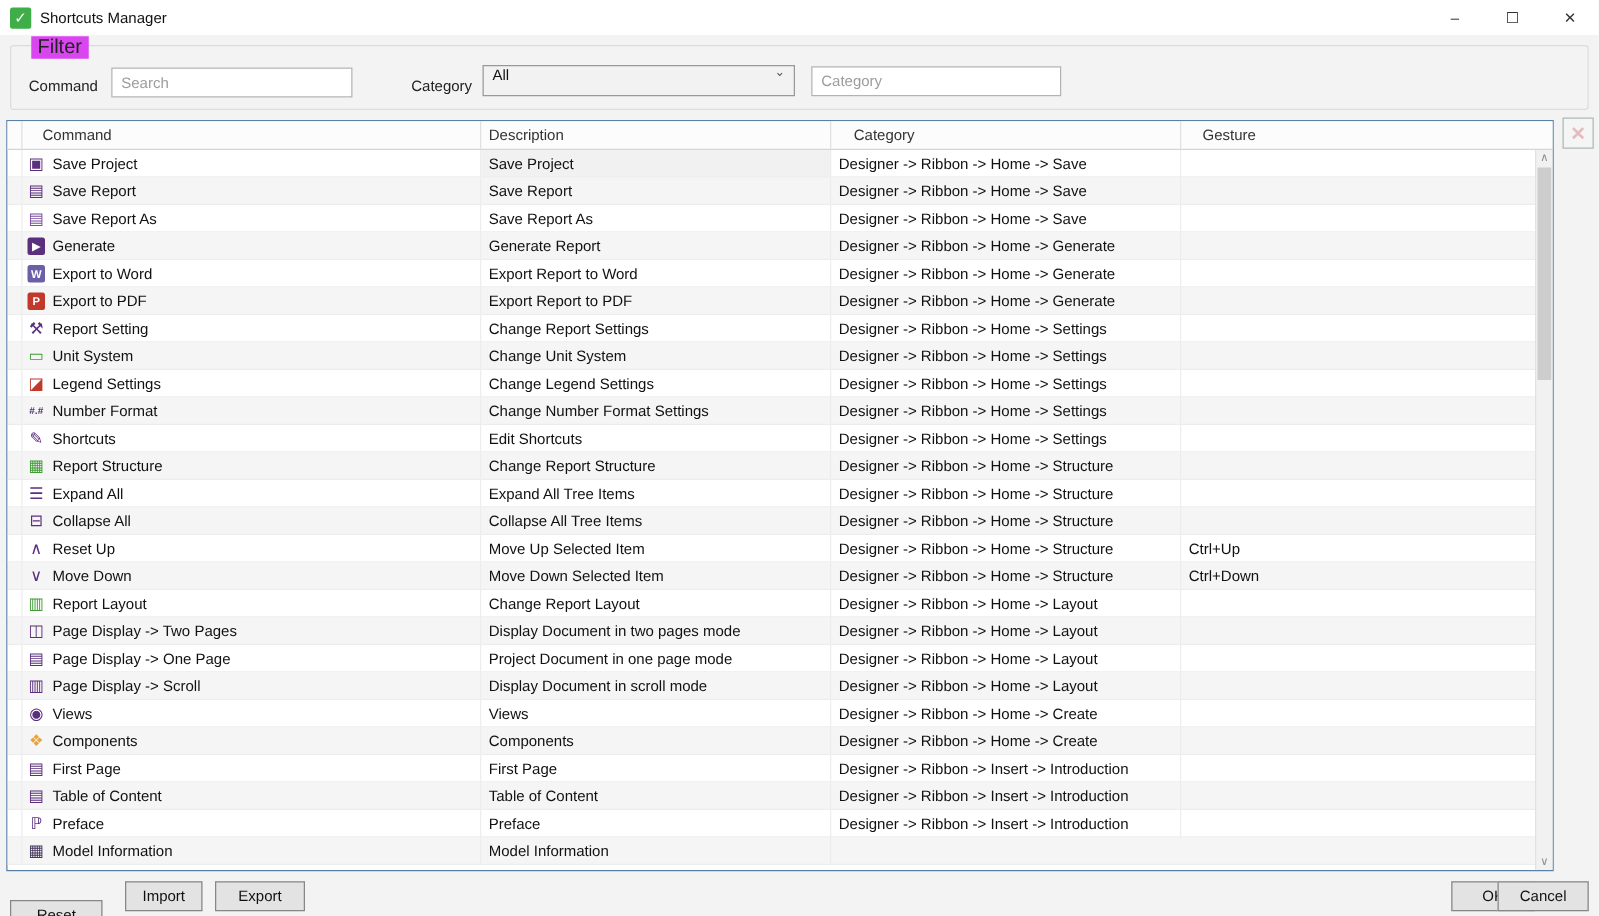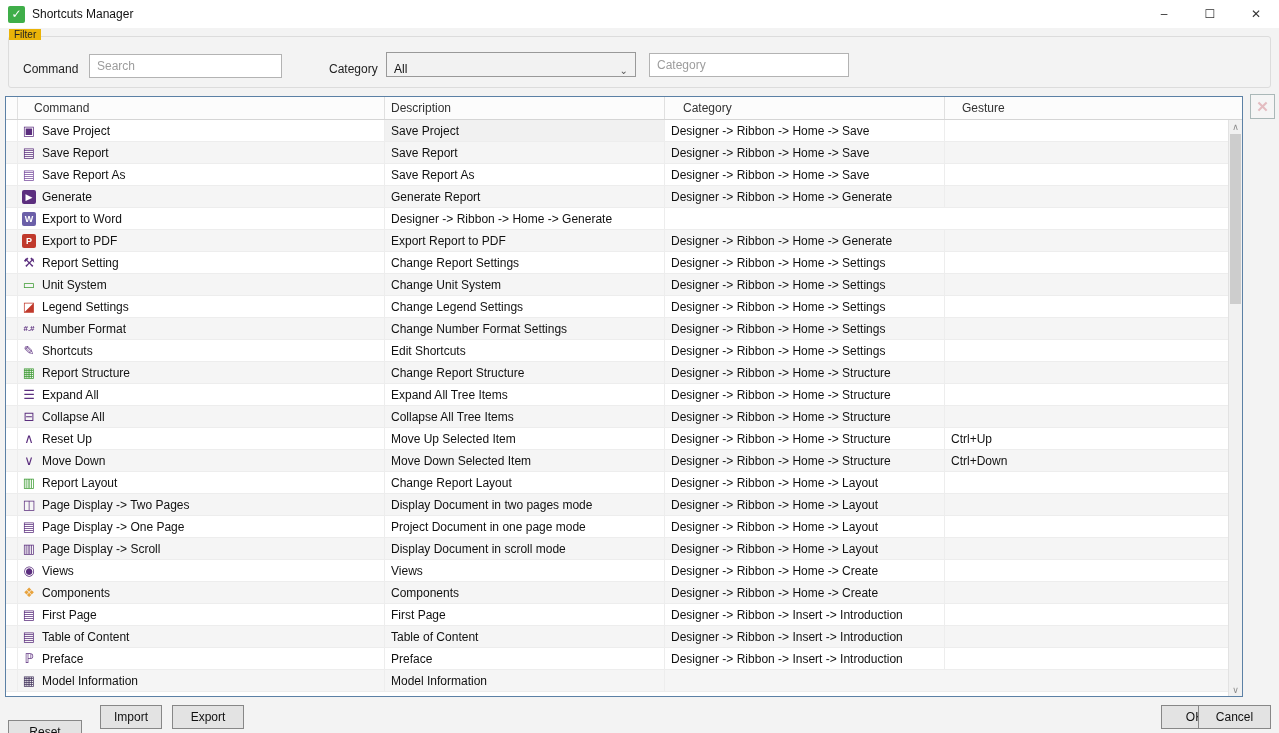--- a/index.html
+++ b/index.html
@@ -15,32 +15,32 @@
   .app-icon { width:17px; height:17px; margin-left:8px; background:#3fae49;
     border-radius:2px; color:#fff; font-size:12px; font-weight:bold;
     display:flex; align-items:center; justify-content:center; }
   .app-title { margin-left:7px; font-size:12px; color:#111; }
   .caption-btns { margin-left:auto; display:flex; height:28px; }
   .cap-btn { width:46px; height:28px; display:flex; align-items:center;
     justify-content:center; color:#333; font-size:12px; background:transparent; border:0; }
   
   .groupbox { position:absolute; left:8px; top:36px; width:1263px; height:52px;
     border:1px solid #dcdcdc; border-radius:3px; }
-  .groupbox-legend { position:absolute; top:-8px; left:0; background:#eab308;
-    padding:0 5px; color:#222; font-size:10px; }
+  .groupbox-legend { position:absolute; top:-8px; left:16px; background:#d946ef;
+    padding:0 5px; color:#222; font-size:16px; }
   .flabel { position:absolute; font-size:12px; color:#222; }
   .lbl-command { left:14px; top:25px; }
   .lbl-category { left:320px; top:25px; }
   .txt { position:absolute; height:24px; border:1px solid #b3b3b3; background:#fff;
     font-size:12px; padding:0 7px; font-family:inherit; color:#222; }
   .txt::placeholder { color:#9d9d9d; }
   .txt-search { left:80px; top:17px; width:193px; }
   .txt-cat { left:640px; top:16px; width:200px; }
   .select { position:absolute; left:377px; top:15px; width:250px; height:25px;
-    border:1px solid #999; background:#f2f2f2; display:flex; align-items:flex-end;
+    border:1px solid #999; background:#f2f2f2; display:flex; align-items:flex-start;
     justify-content:space-between; padding:0 7px; font-size:12px; color:#111; }
   .select .chev { color:#555; font-size:10px; }
   
   .grid { position:absolute; left:5px; top:96px; width:1238px; height:601px;
     border:1px solid #5b80a5; background:#fff; }
   .thead { display:flex; height:23px; background:#fcfcfc;
     border-bottom:1px solid #d5d5d5; color:#333; }
   .th { border-right:1px solid #e0e0e0; display:flex; align-items:center;
     font-size:12px; overflow:hidden; white-space:nowrap; }
   .th.gutter { flex:0 0 12px; }
@@ -162,20 +162,21 @@
         <div class="td desc">Generate Report</div>
         <div class="td cat">Designer -&gt; Ribbon -&gt; Home -&gt; Generate</div>
         <div class="td ges"></div>
       </div>
       <div class="tr">
         <div class="td gutter"></div>
         <div class="td cmd">
           <span class="row-icon badge" style="color: rgb(255, 255, 255); background: rgb(107, 95, 168);">W</span>
           <span>Export to Word</span>
         </div>
+        <div class="td desc">Export Report to Word</div>
         <div class="td cat">Designer -&gt; Ribbon -&gt; Home -&gt; Generate</div>
         <div class="td ges"></div>
       </div>
       <div class="tr">
         <div class="td gutter"></div>
         <div class="td cmd">
           <span class="row-icon badge" style="color: rgb(255, 255, 255); background: rgb(192, 57, 43);">P</span>
           <span>Export to PDF</span>
         </div>
         <div class="td desc">Export Report to PDF</div>

